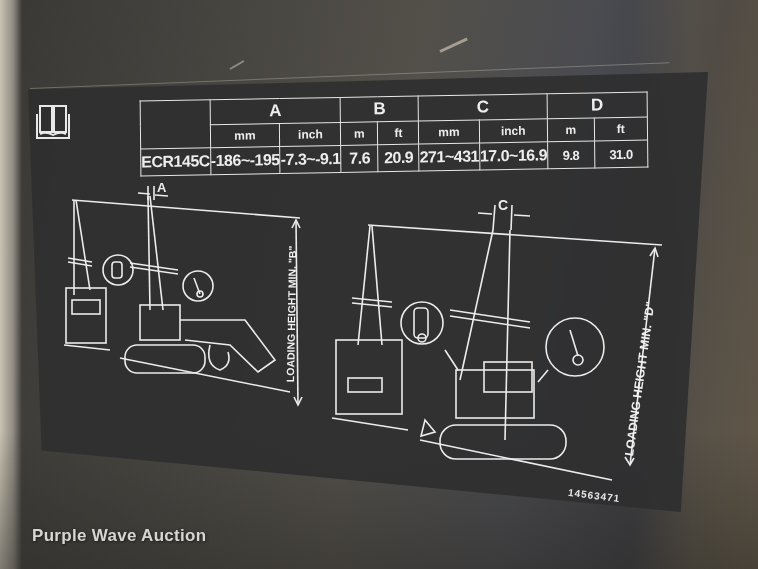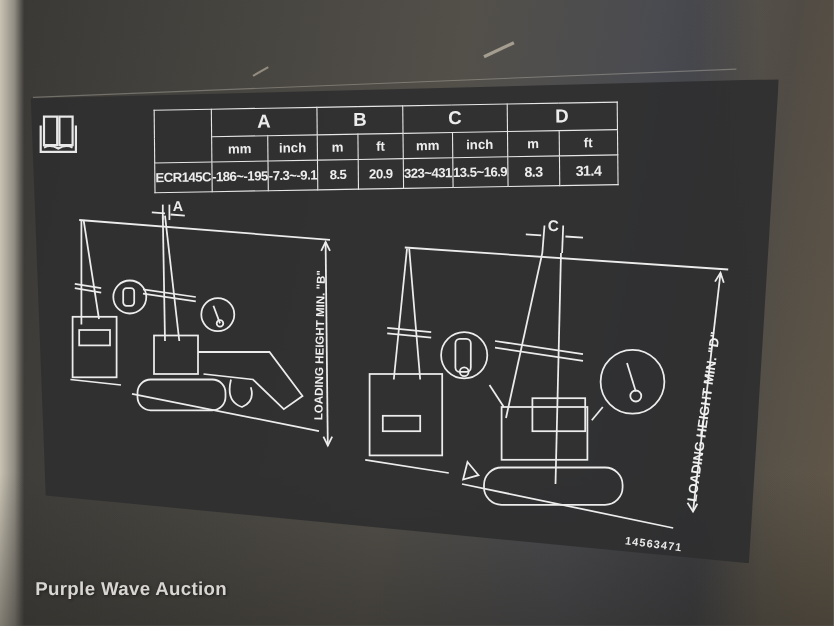--- a/index.html
+++ b/index.html
@@ -15,21 +15,21 @@
   .decal{position:absolute;left:28px;top:72px;width:680px;height:440px;
     background:#2f2f30;opacity:0.92;
     clip-path:polygon(0 4%,100% 0,96% 100%,2% 86%);}
   .scratch{position:absolute;height:1px;background:rgba(210,205,195,0.35);transform-origin:left center;}
   .book{position:absolute;left:34px;top:102px;width:38px;height:42px;}
   table.spec{position:absolute;left:140px;top:96px;border-collapse:collapse;color:#ededed;
     transform:rotate(-0.6deg) skewY(-0.4deg);}
   table.spec td{border:1.5px solid #e6e6e6;text-align:center;font-weight:bold;padding:0;}
   .hA{font-size:17px;height:24px;}
   .hU{font-size:12px;height:22px;}
-  .hV{font-size:12px;height:26px;letter-spacing:-0.5px;}
+  .hV{font-size:16px;height:26px;letter-spacing:-0.5px;}
   .hV.big{font-size:13px;}
   svg.diag{position:absolute;left:0;top:0;}
   .vlabel{position:absolute;color:#f0f0f0;font-weight:bold;font-size:10.5px;white-space:nowrap;transform-origin:left top;}
   .partno{position:absolute;left:568px;top:490px;color:#e8e8e8;font-size:10px;font-weight:bold;transform:rotate(7deg);letter-spacing:1px;}
   .watermark{position:absolute;left:20px;top:526px;font-size:17px;font-weight:bold;color:#d9d6d2;
     text-shadow:1px 1px 2px #222,0 0 3px #333;letter-spacing:0.3px;padding-left:12px;}
 </style>
 </head>
 <body>
 
@@ -68,26 +68,26 @@
     <td class="hU" style="width:40px">ft</td>
     <td class="hU" style="width:42px">mm</td>
     <td class="hU" style="width:44px">inch</td>
     <td class="hU" style="width:46px">m</td>
     <td class="hU" style="width:52px">ft</td>
   </tr>
   <tr>
     <td class="hV">ECR145C</td>
     <td class="hV">-186~-195</td>
     <td class="hV">-7.3~-9.1</td>
-    <td class="hV">8.5</td>
+    <td class="hV">7.6</td>
     <td class="hV">20.9</td>
-    <td class="hV">323~431</td>
-    <td class="hV">13.5~16.9</td>
-    <td class="hV big">8.3</td>
-    <td class="hV big">31.4</td>
+    <td class="hV">271~431</td>
+    <td class="hV">17.0~16.9</td>
+    <td class="hV big">9.8</td>
+    <td class="hV big">31.0</td>
   </tr>
 </tbody>
   </table>
 
 <svg class="diag" width="758" height="569" viewBox="0 0 758 569">
   <g fill="none" stroke="#ececec" stroke-width="1.6">
 
     <g>
 
       <line x1="72" y1="200" x2="300" y2="218"></line>

